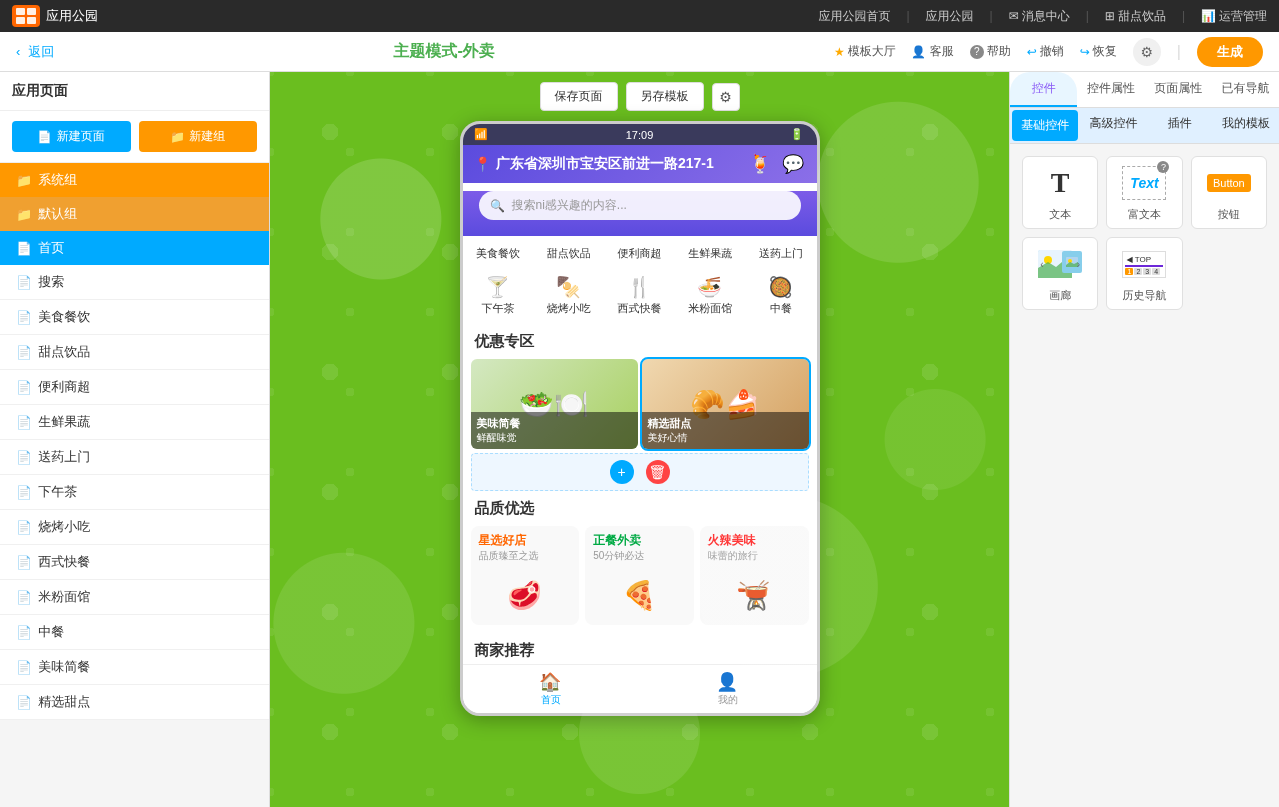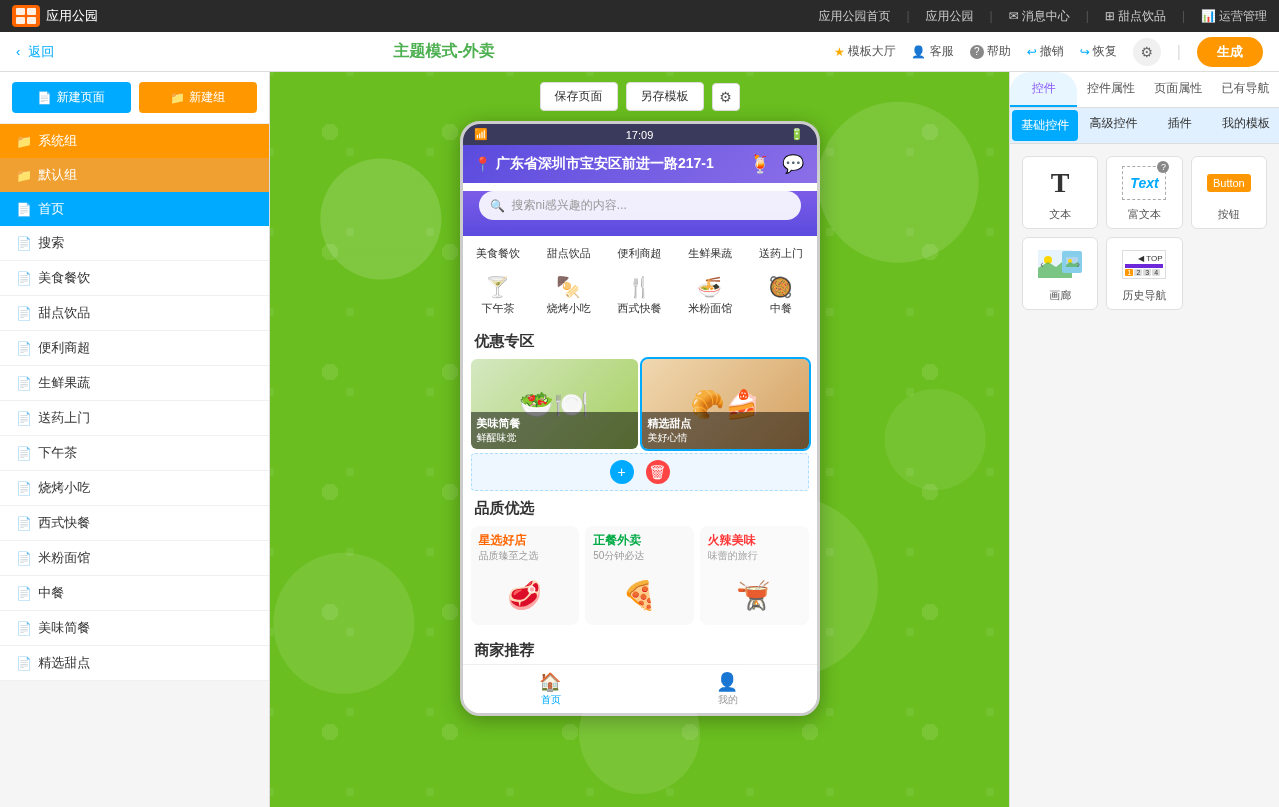--- a/index.html
+++ b/index.html
@@ -617,20 +617,21 @@
       <span>⚙</span>
     </div>
     <span style="color:#ddd;font-size:16px">|</span>
     <button class="generate-btn">生成</button>
   </div>
 </div>
 
 <div class="main-layout">
 
   <div class="left-sidebar">
+    <div class="sidebar-header">应用页面</div>
     <div class="sidebar-actions">
       <button class="btn-new-page">
         <span>📄</span>
         <span>新建页面</span>
       </button>
       <button class="btn-new-group">
         <span>📁</span>
         <span>新建组</span>
       </button>
     </div>
@@ -901,21 +902,21 @@
             <span style="position:absolute;right:2px;top:50%;transform:translateY(-50%);color:#666;font-size:10px">›</span>
             <span style="position:absolute;left:2px;top:50%;transform:translateY(-50%);color:#666;font-size:10px">‹</span>
           </div>
         </div>
         <span class="widget-label">画廊</span>
       </div>
 
       <div class="widget-item">
         <div class="widget-icon">
           <div style="border:1px solid #ddd;width:44px;padding:2px;font-size:8px;color:#333">
-            <div style="display:flex;justify-content:flex-end;border-bottom:4px solid #6d28d9;padding:1px">
+            <div style="display:flex;justify-content:flex-start;border-bottom:2px solid #6d28d9;padding:1px">
               <span>◀ TOP</span>
             </div>
             <div style="display:flex;gap:1px;margin-top:1px">
               <span style="background:#ff9800;color:white;padding:0 2px;border-radius:1px;font-size:7px">1</span>
               <span style="background:#ddd;padding:0 2px;border-radius:1px;font-size:7px">2</span>
               <span style="background:#ddd;padding:0 2px;border-radius:1px;font-size:7px">3</span>
               <span style="background:#ddd;padding:0 2px;border-radius:1px;font-size:7px">4</span>
             </div>
           </div>
         </div>

